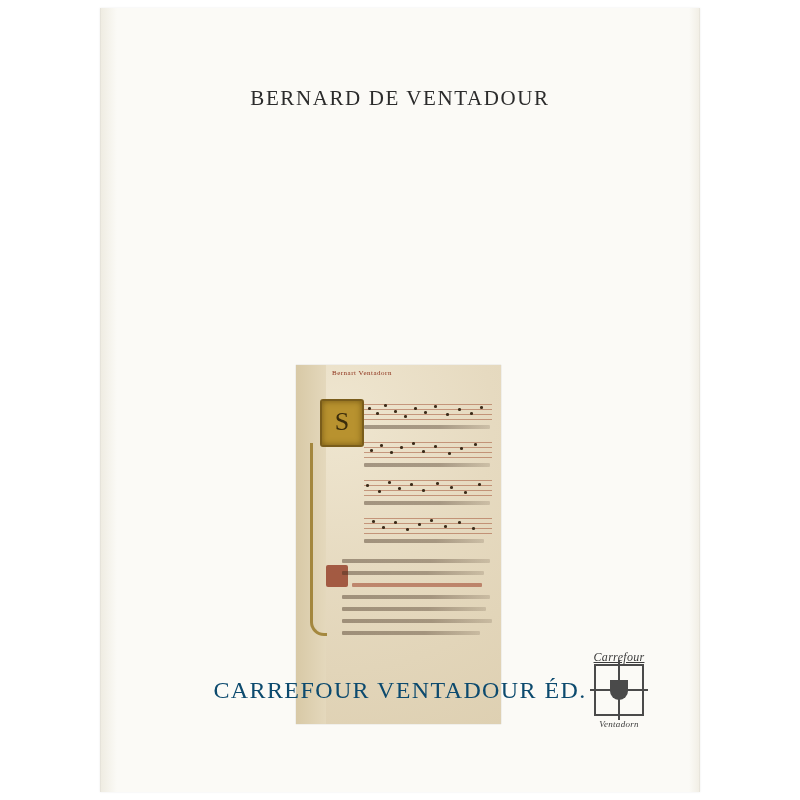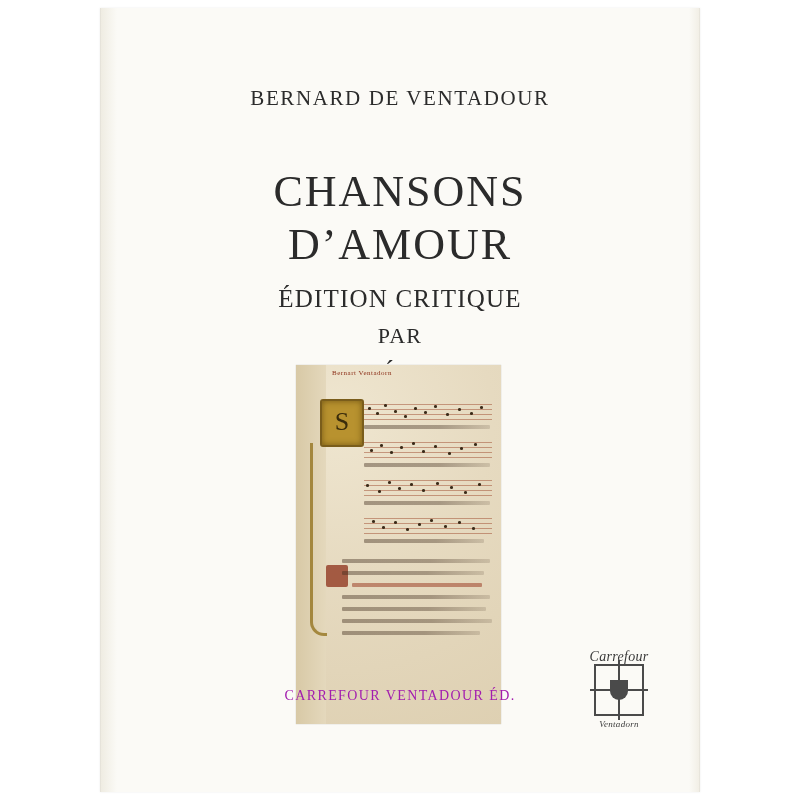--- a/index.html
+++ b/index.html
@@ -210,39 +210,40 @@
     border-radius: 1px;
   }
 
   
   .publisher {
     position: absolute;
     bottom: 88px;
     left: 0;
     width: 100%;
     text-align: center;
-    font-size: 14px;
+    font-size: 24px;
     letter-spacing: 1.4px;
-    color: #a21caf;
+    color: #0c4a6e;
   }
 
   .logo {
     position: absolute;
     right: 44px;
     bottom: 54px;
     width: 72px;
     height: 86px;
     text-align: center;
     color: #3a3a3a;
   }
   .logo .logo-top {
-    font-size: 14px;
+    font-size: 12px;
     letter-spacing: 0.3px;
     line-height: 10px;
     font-style: italic;
+    text-decoration: underline;
   }
   .logo .logo-mark {
     position: relative;
     margin: 2px auto 0 auto;
     width: 46px;
     height: 48px;
     border: 2px solid #4a4a4a;
   }
   .logo .logo-mark:before,
   .logo .logo-mark:after {
@@ -285,27 +286,20 @@
 <body>
 
 <div id="page">
 
   <div class="cover">
     <div class="spine-shade"></div>
     <div class="right-shade"></div>
 
     <div class="author">BERNARD DE VENTADOUR</div>
 
-    <div class="title-block">
-      <div class="title-line-1">CHANSONS</div>
-      <div class="title-line-2">D’AMOUR</div>
-      <div class="subtitle">ÉDITION CRITIQUE</div>
-      <div class="by">PAR</div>
-      <div class="editor">MOSHÉ LAZAR</div>
-    </div>
 
     <div class="manuscript">
       <div class="ms-bg"></div>
       <div class="ms-margin"></div>
       <div class="ms-header">Bernart Ventadorn</div>
       <div class="ms-initial">S</div>
       <div class="ms-flourish"></div>
       <div class="ms-initial2"></div>
 
       <div class="staff" style="top:36px;">

